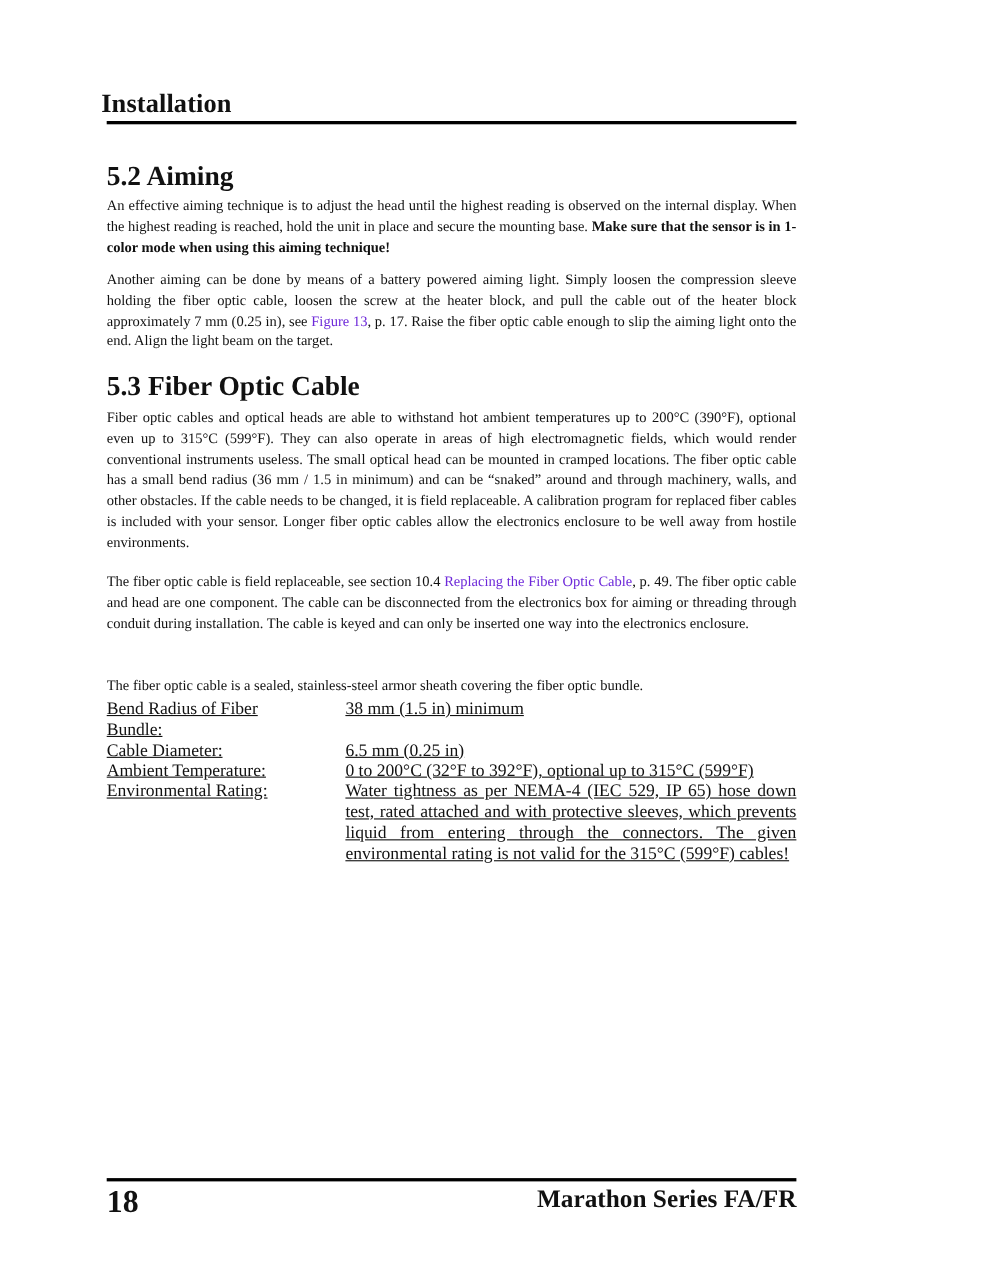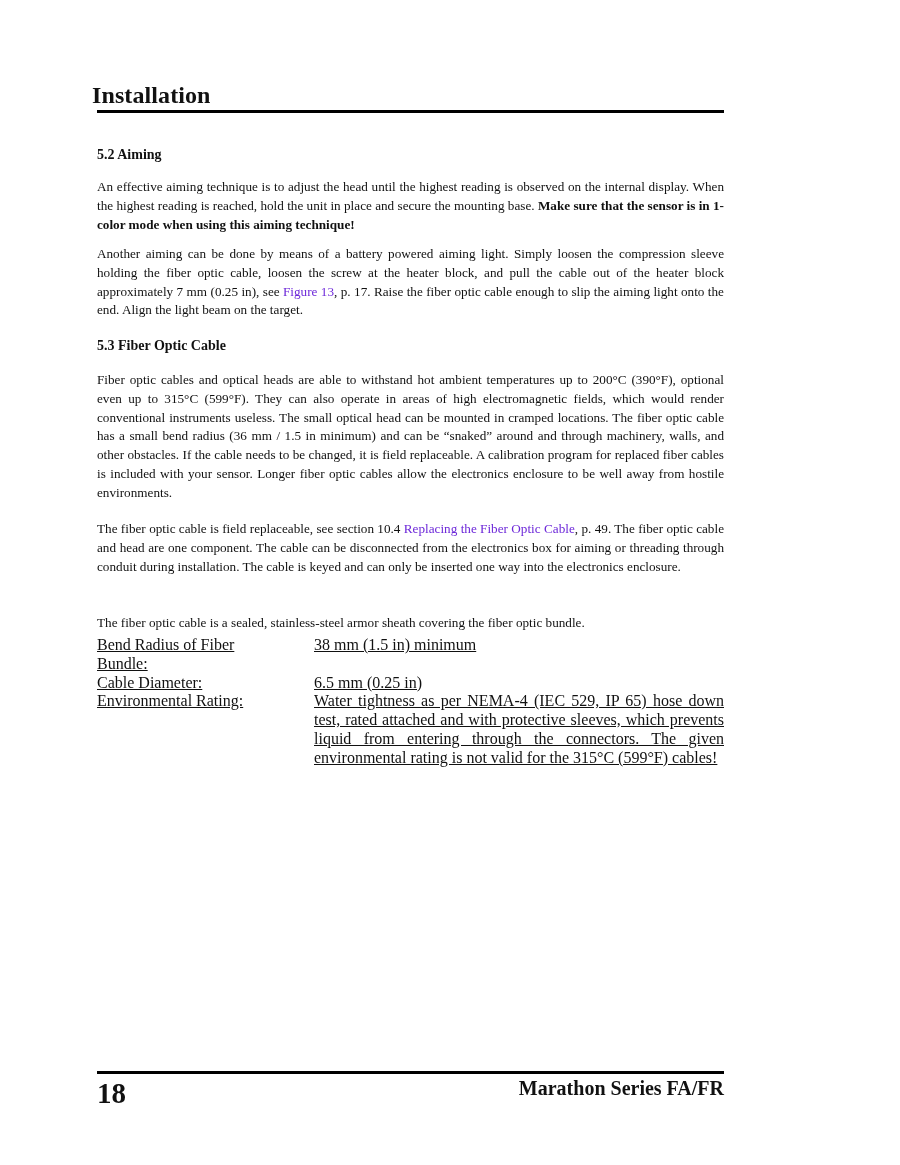--- a/index.html
+++ b/index.html
@@ -9,21 +9,21 @@
       color: #111;
     }
     .chapter-title {
       position: absolute; top: 82px; left: 92px; width: 627px;
       font-size: 24px; font-weight: bold; letter-spacing: 0.1px;
     }
     .chapter-rule {
       position: absolute; top: 110px; left: 97px; width: 627px; height: 3px; background: #000;
     }
     .h2 {
-      position: absolute; left: 97px; font-size: 14px; font-weight: bold;
+      position: absolute; left: 97px; font-size: 25px; font-weight: bold;
     }
     .para {
       position: absolute; left: 97px; width: 627px;
       font-size: 13.2px; line-height: 18.8px; text-align: justify;
     }
     .para b { font-weight: bold; }
     .link { color: #6d28d9; cursor: pointer; }
     .specs {
       position: absolute; left: 97px; top: 636px; width: 627px;
       font-size: 16px; line-height: 18.8px; text-decoration: underline;
@@ -31,21 +31,21 @@
     .spec-row { display: flex; }
     .spec-label { width: 191px; flex: none; }
     .spec-value { flex: 1; text-align: justify; margin-left: 26px; }
     .footer-rule {
       position: absolute; top: 1071px; left: 97px; width: 627px; height: 3px; background: #000;
     }
     .footer-page {
       position: absolute; top: 1077px; left: 97px; font-size: 29px; font-weight: bold;
     }
     .footer-title {
-      position: absolute; top: 1077px; right: 176px; font-size: 20px; font-weight: bold;
+      position: absolute; top: 1077px; right: 176px; font-size: 23px; font-weight: bold;
     }
   </style>
 </head>
 <body>
 
 <div class="chapter-title">Installation</div>
 <div class="chapter-rule"></div>
 
 <div class="h2" style="top:147px;">5.2 Aiming</div>
 
@@ -70,20 +70,24 @@
 <div class="specs">
   <div class="spec-row">
     <div class="spec-label">Bend Radius of Fiber Bundle:</div>
     <div class="spec-value">38 mm (1.5 in) minimum</div>
   </div>
   <div class="spec-row">
     <div class="spec-label">Cable Diameter:</div>
     <div class="spec-value">6.5 mm (0.25 in)</div>
   </div>
   <div class="spec-row">
+    <div class="spec-label">Ambient Temperature:</div>
+    <div class="spec-value">0 to 200°C (32°F to 392°F), optional up to 315°C (599°F)</div>
+  </div>
+  <div class="spec-row">
     <div class="spec-label">Environmental Rating:</div>
     <div class="spec-value">Water tightness as per NEMA-4 (IEC 529, IP 65) hose down test, rated attached and with protective sleeves, which prevents liquid from entering through the connectors. The given environmental rating is not valid for the 315°C (599°F) cables!</div>
   </div>
 </div>
 
 <div class="footer-rule"></div>
 <div class="footer-page">18</div>
 <div class="footer-title">Marathon Series FA/FR</div>
 
 </body></html>

